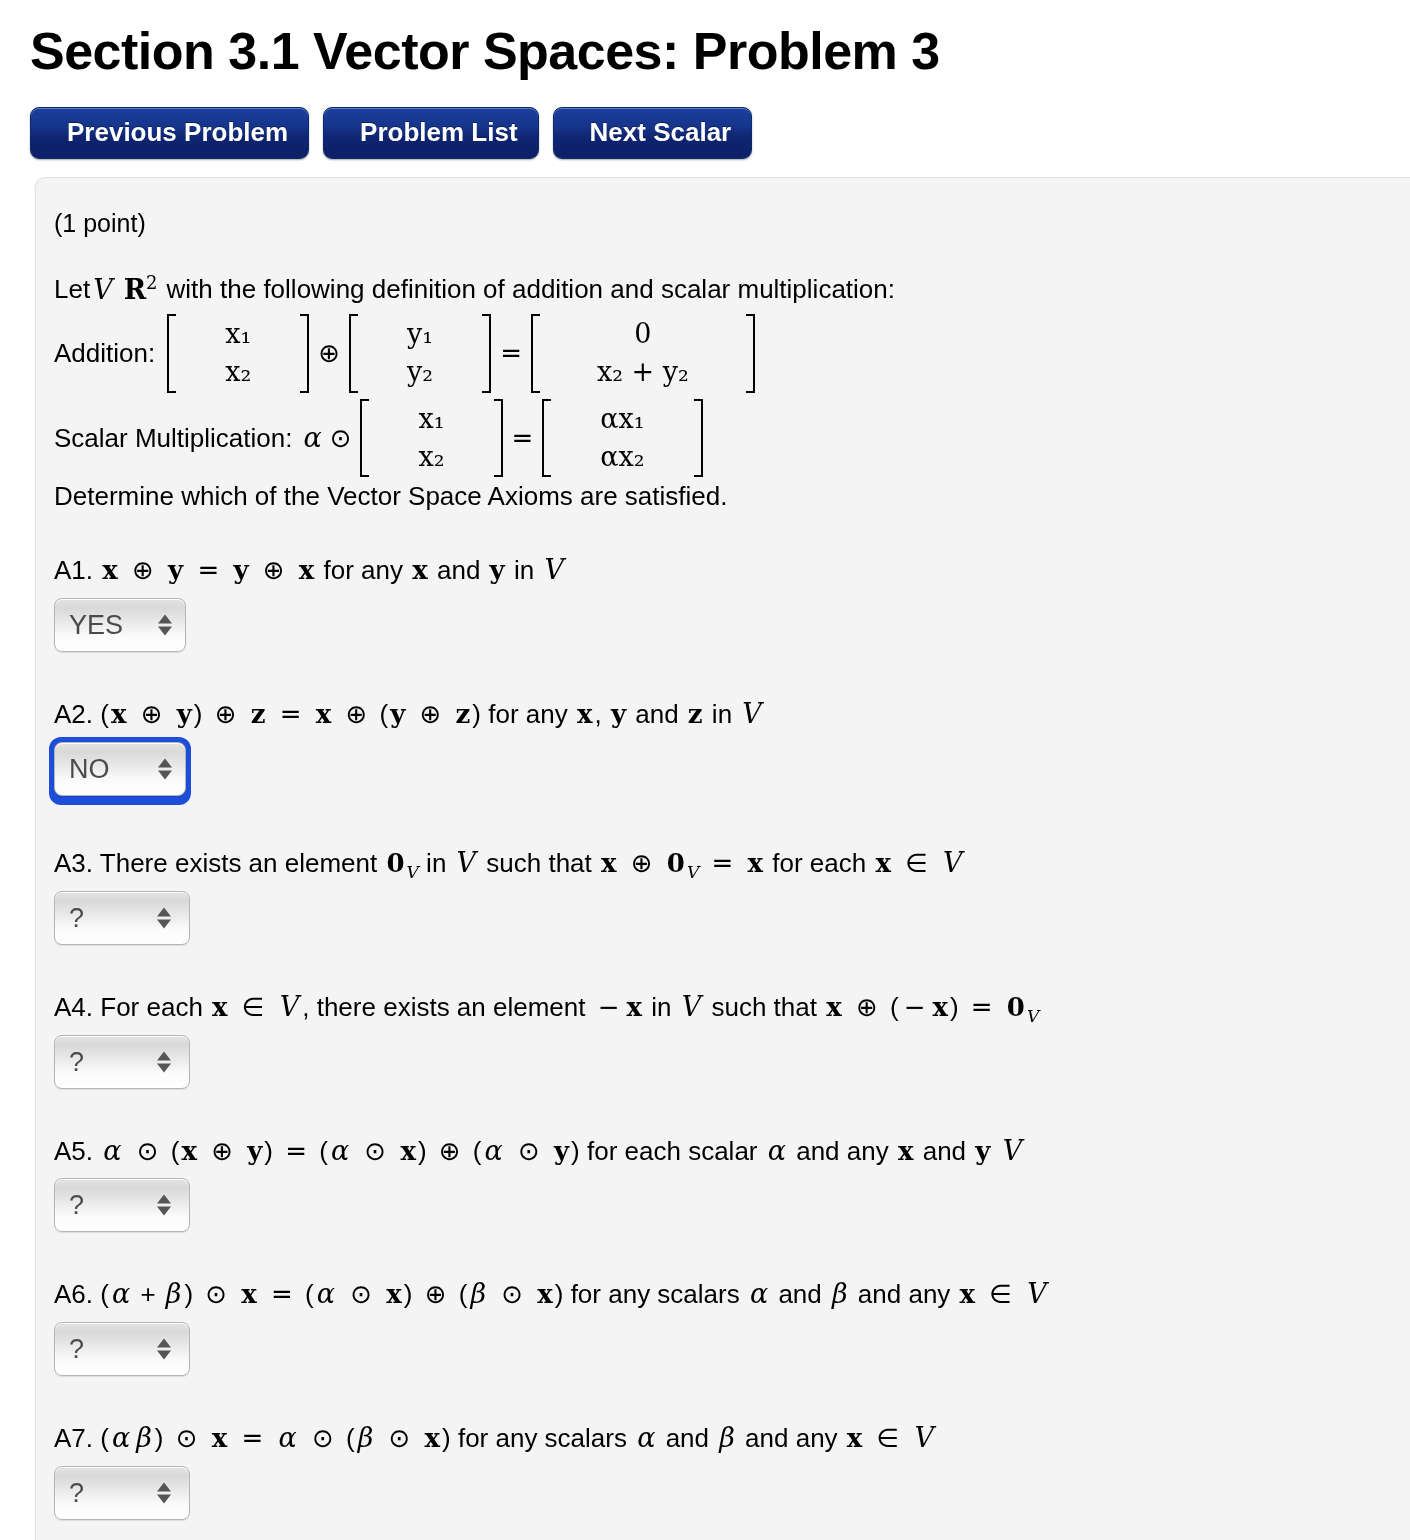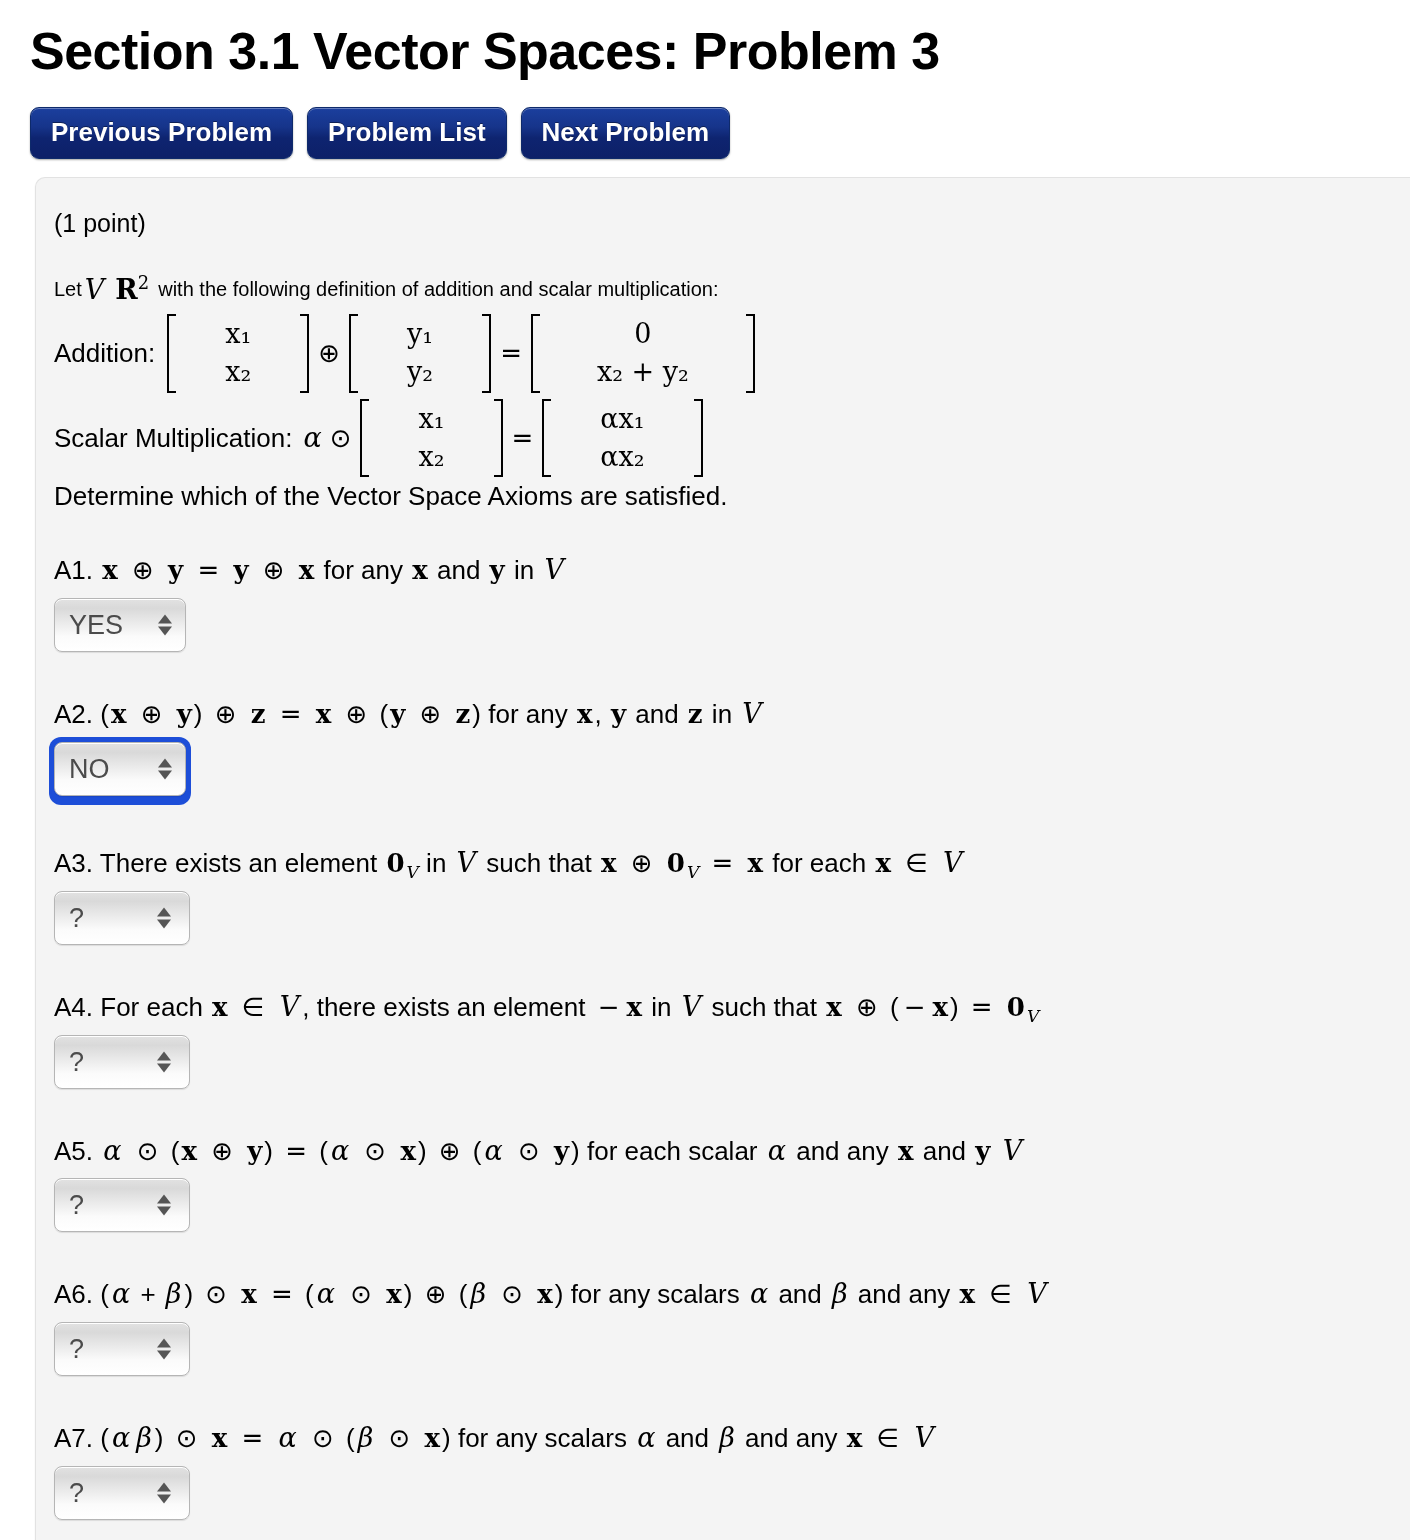--- a/index.html
+++ b/index.html
@@ -33,21 +33,21 @@
     gap: 14px;
     align-items: flex-start;
   }
   .nav-btn {
     display: inline-block;
     font-family: "Liberation Sans", sans-serif;
     font-size: 26px;
     font-weight: bold;
     color: #ffffff;
     text-decoration: none;
-    padding: 11px 20px 13px 20px;
+    padding: 11px 20px 13px 36px;
     border-radius: 9px;
     border: 1px solid #0e2a6b;
     background: linear-gradient(to bottom, #1b3f9e 0%, #16348a 38%, #0e2470 60%, #0d2068 100%);
     box-shadow: inset 0 1px 0 rgba(255,255,255,0.33),
                 0 1px 2px rgba(0,0,0,0.35);
     text-shadow: 0 -1px 0 rgba(0,0,0,0.4);
     line-height: 1;
     cursor: pointer;
   }
 
@@ -110,21 +110,21 @@
     vertical-align: super;
     line-height: 0;
   }
   .msub {
     font-family: "DejaVu Serif", serif;
     font-style: italic;
     font-size: 17px;
     vertical-align: sub;
     line-height: 0;
   }
-  .txt { font-family: "Liberation Sans", sans-serif; font-size: 20px; }
+  .txt { font-family: "Liberation Sans", sans-serif; font-size: 26px; }
 
   
   .matrix {
     display: inline-flex;
     align-items: center;
     position: relative;
     padding: 0 4px;
     vertical-align: middle;
     gap: 37px;
   }
@@ -235,21 +235,21 @@
   .mac-select.wide .sel-arrows { right: 18px; }
 </style>
 </head>
 <body>
 
 <h1 class="page-title">Section 3.1 Vector Spaces: Problem 3</h1>
 
 <div class="nav-bar">
   <a class="nav-btn" href="#">Previous Problem</a>
   <a class="nav-btn" href="#">Problem List</a>
-  <a class="nav-btn" href="#">Next Problem</a>
+  <a class="nav-btn" href="#">Next Scalar</a>
 </div>
 
 <div class="problem-card">
 
   <div class="points">(1 point)</div>
 
   <div class="mathline intro">
     <span class="txt">Let</span>
     <span class="mi">V</span>
     <span style="padding-left:8px"><span style="font-family:'DejaVu Serif',serif;font-weight:bold;font-size:27px;">R</span><span class="msup">2</span></span>

